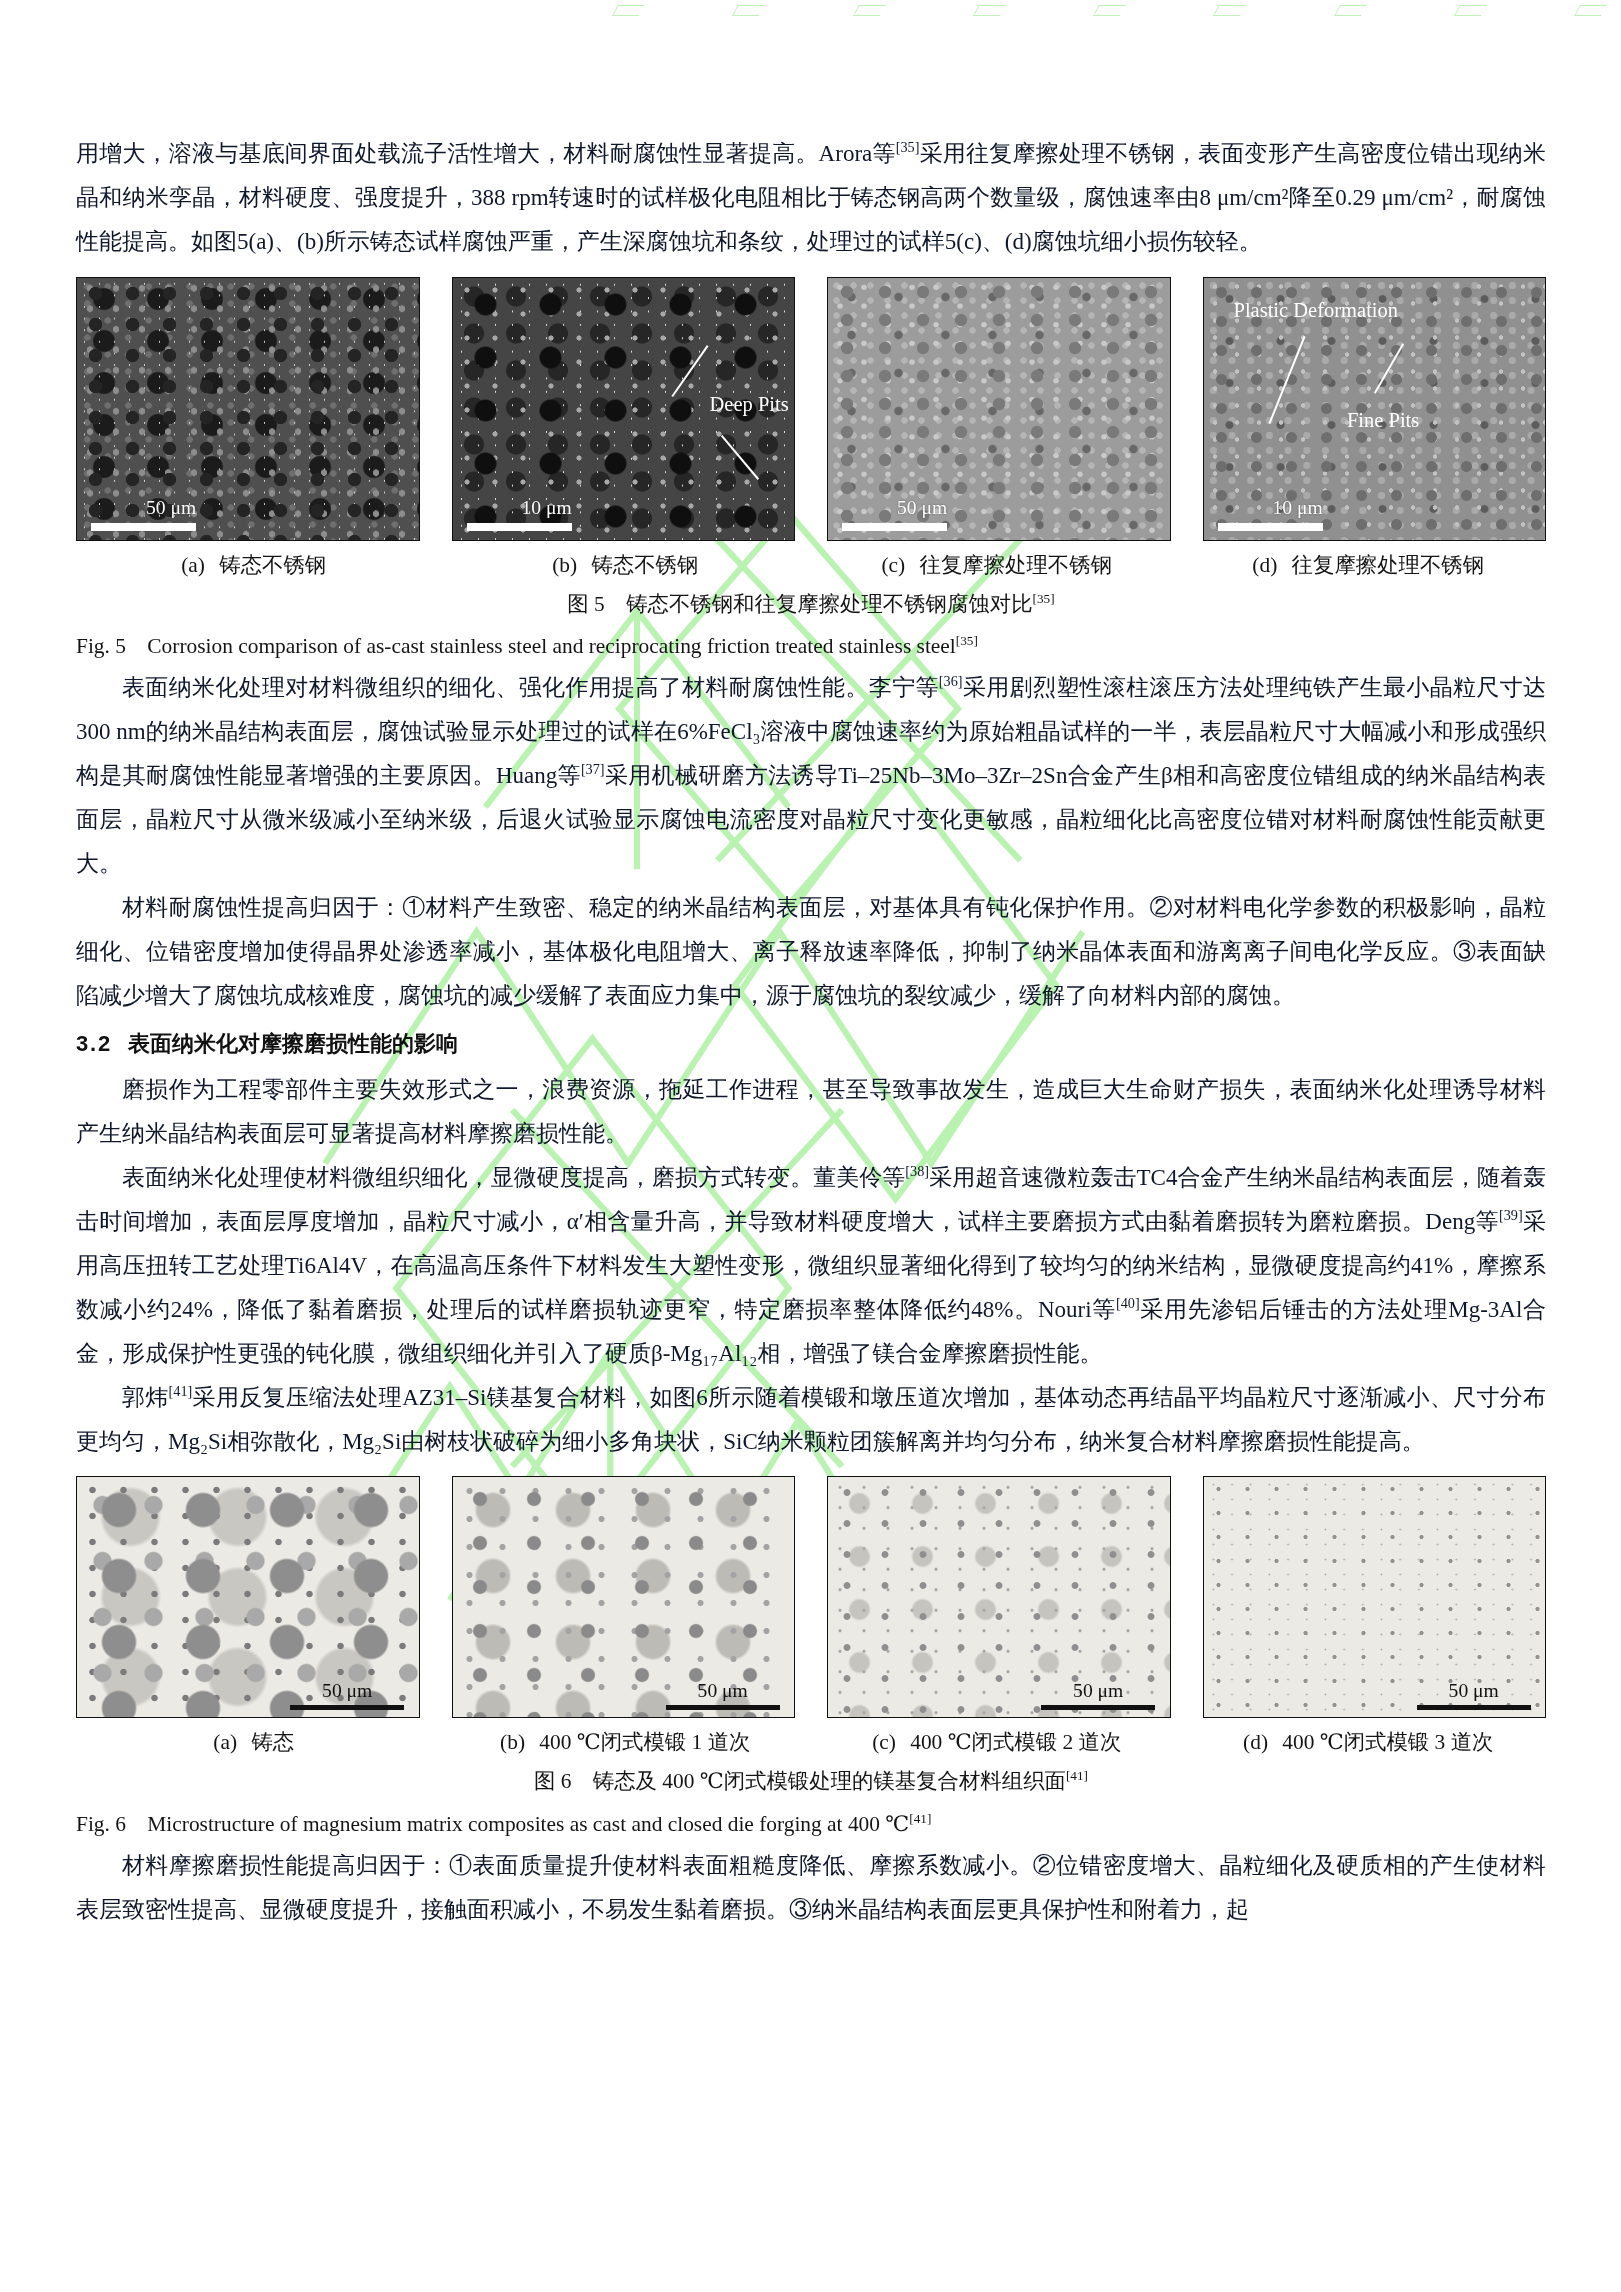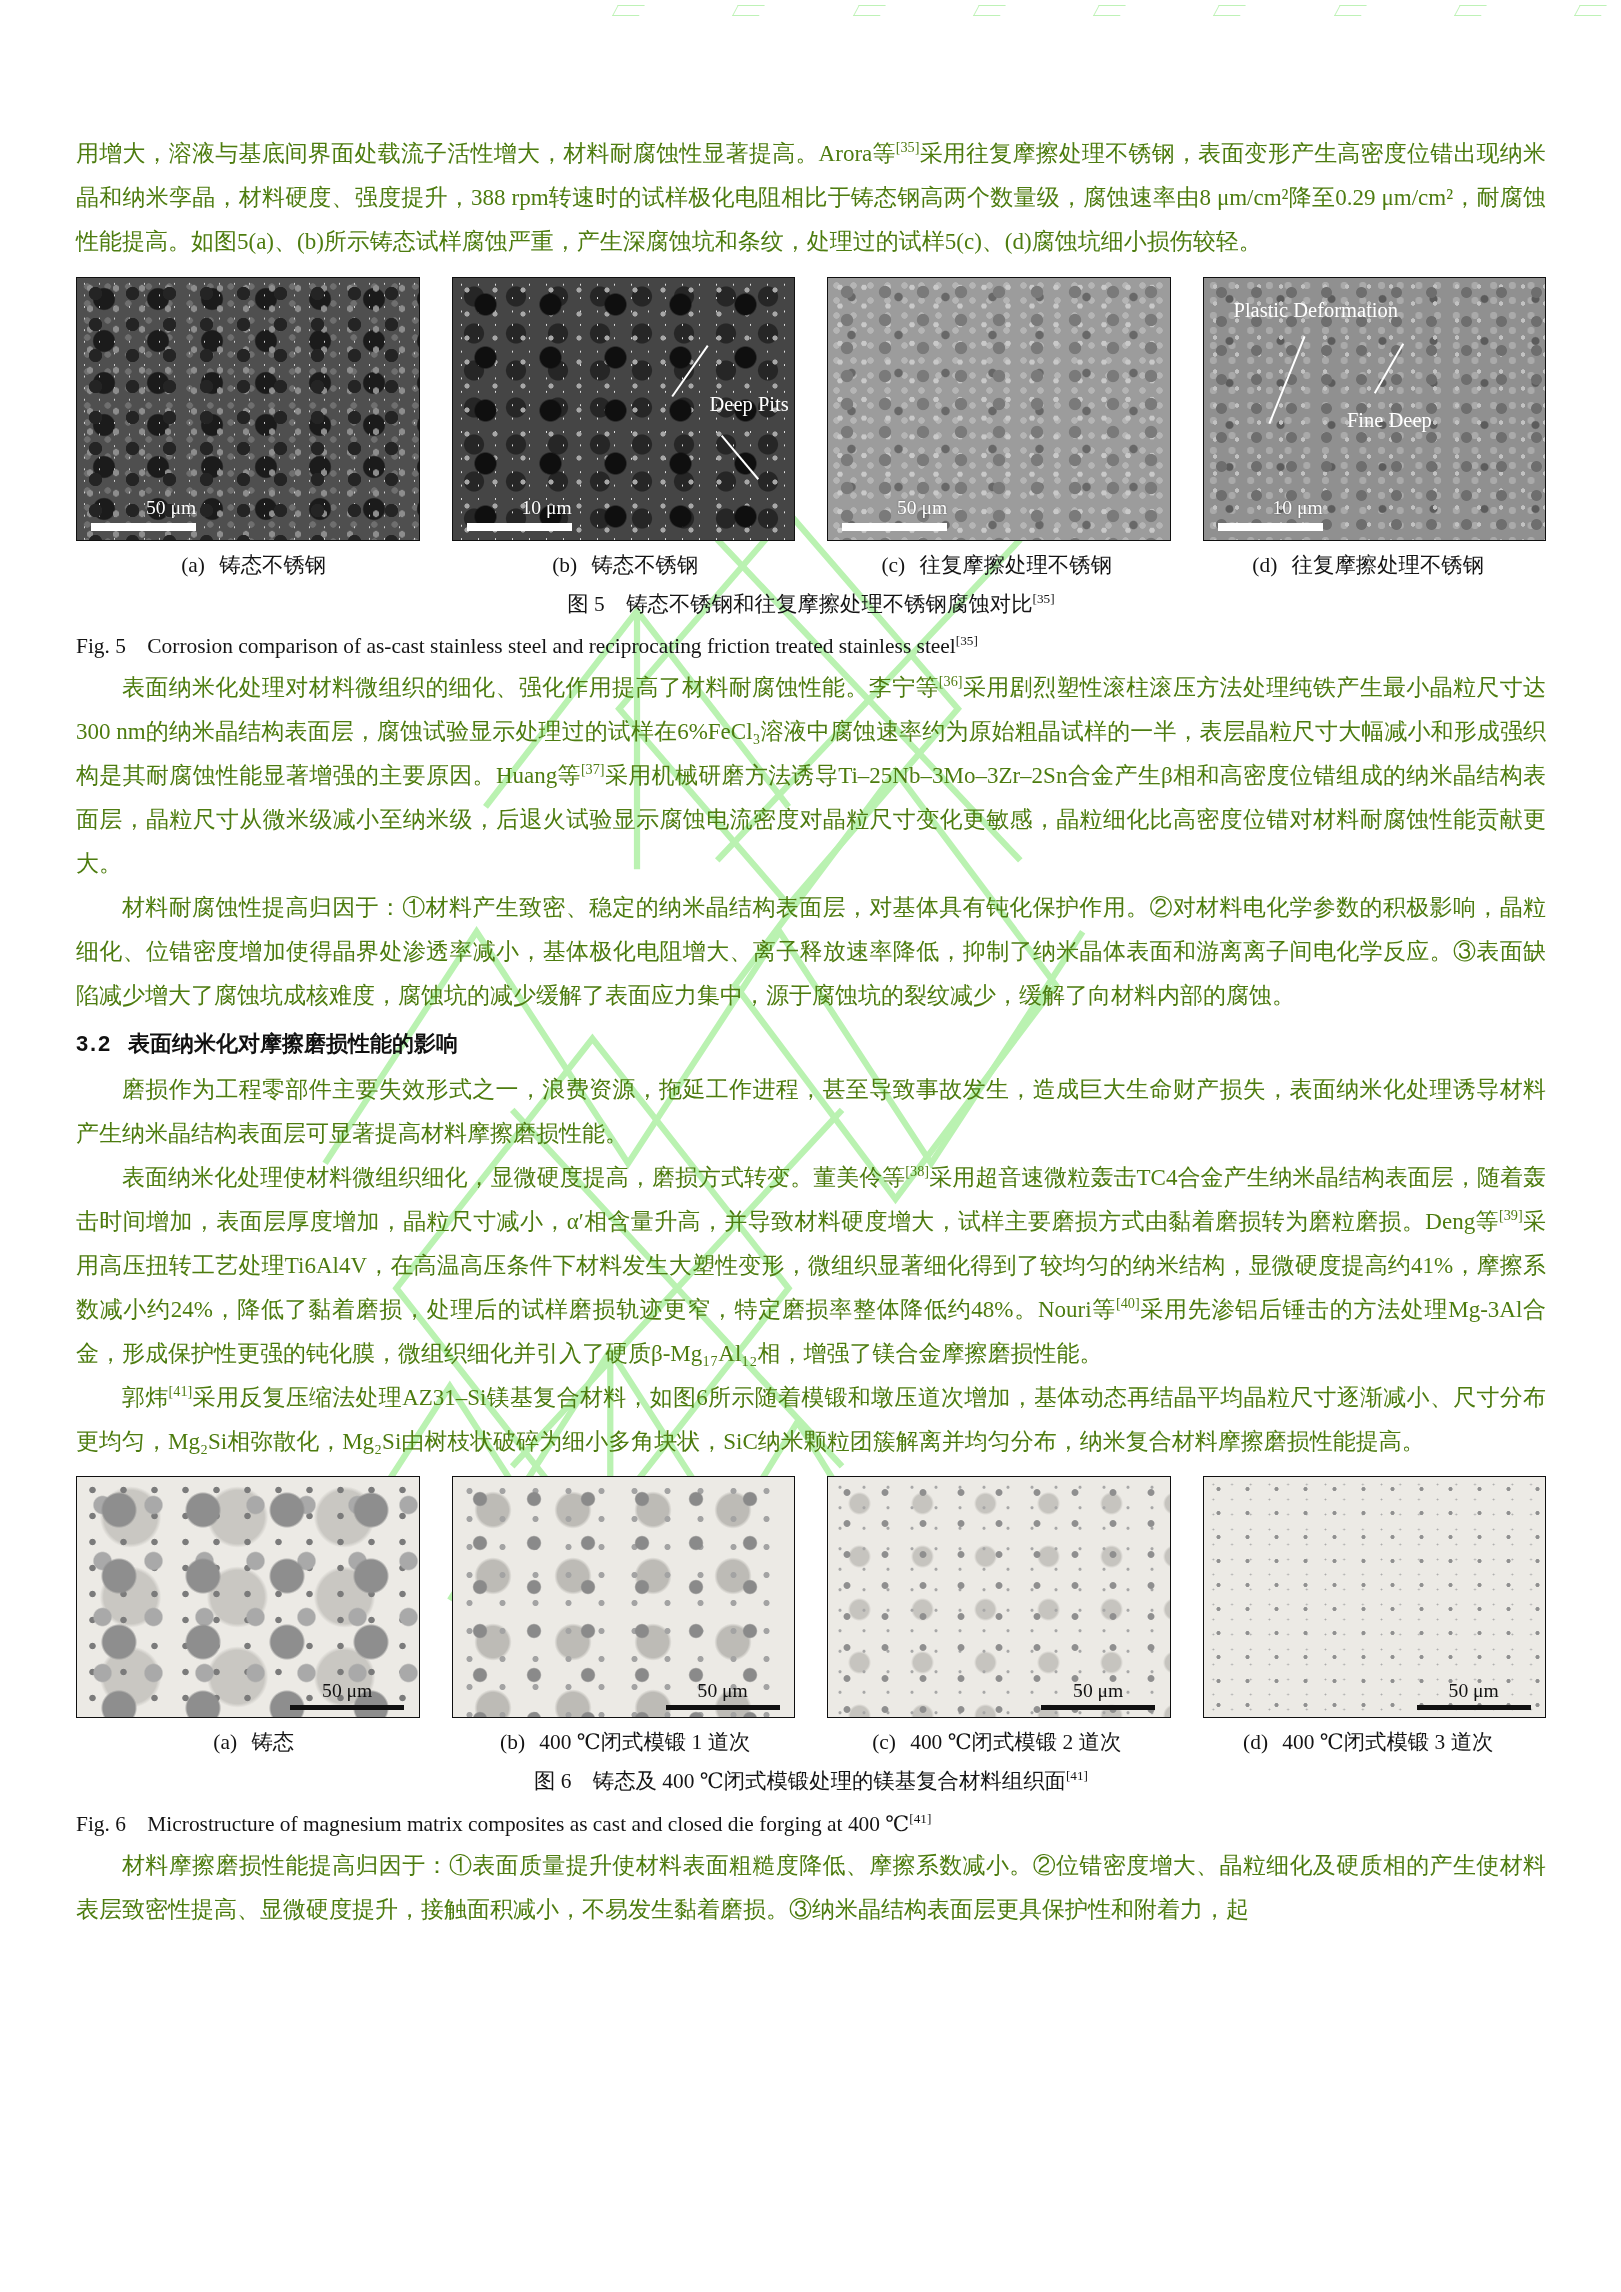--- a/index.html
+++ b/index.html
@@ -17,21 +17,21 @@
   .content {
     position: relative;
     padding: 132px 76px 0 76px;
     z-index: 2;
   }
   p.body {
     font-size: 23px;
     line-height: 44px;
     text-align: justify;
     text-indent: 2em;
-    color: #4d7c0f;
+    color: #0f172a;
   }
   p.no-indent { text-indent: 0; }
   sup { font-size: 0.62em; vertical-align: super; line-height: 0; }
   h3.section {
     font-family: "Liberation Sans", "DejaVu Sans", sans-serif;
     font-weight: 700;
     font-size: 22px;
     line-height: 30px;
     margin: 10.7px 0 9px 0;
     color: #111;
@@ -218,21 +218,21 @@
         <div class="micro-img sem-mid">
           <div class="scalebar">
             <span>50 μm</span>
             <div class="bar"></div>
           </div>
         </div>
 
         <div class="micro-img sem-mid2">
           <span class="anno" style="left:30px; top:21.4px;">Plastic Deformation</span>
           <div class="anno-line" style="left:82px; top:55px; height:94px; transform:rotate(22deg);"></div>
-          <span class="anno" style="left:42%; top:50%;">Fine Deep</span>
+          <span class="anno" style="left:42%; top:50%;">Fine Pits</span>
           <div class="anno-line" style="left:54%; top:24%; height:57px; transform:rotate(30deg);"></div>
           <div class="scalebar">
             <span>10 μm</span>
             <div class="bar"></div>
           </div>
         </div>
       </div>
 
       <div class="subcap-row">
         <div class="subcap">

